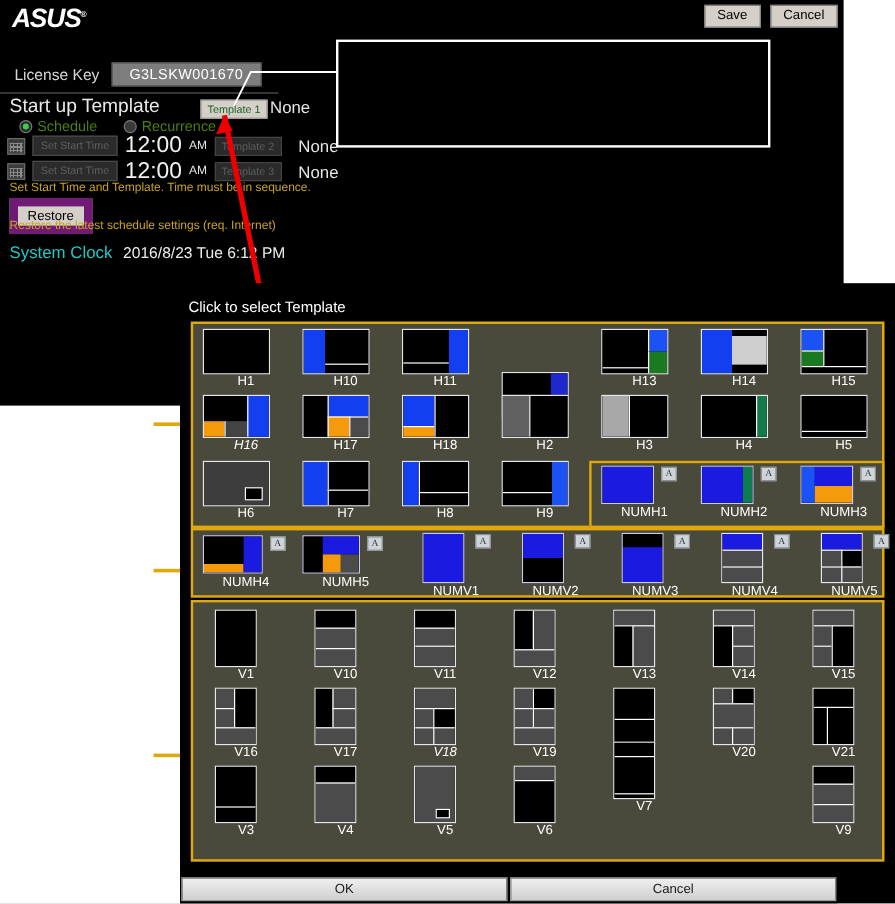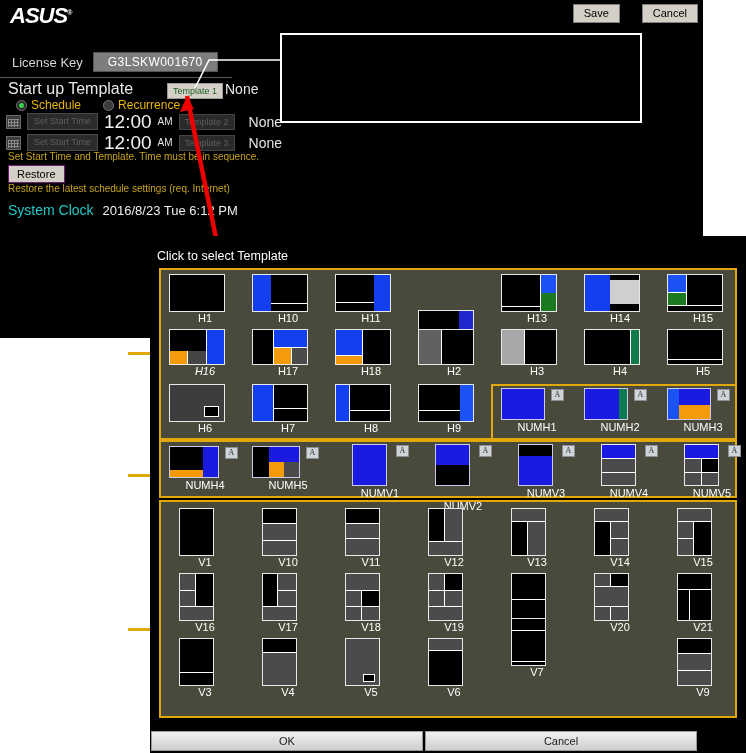--- a/index.html
+++ b/index.html
@@ -21,21 +21,21 @@
     position: absolute; left: 10px; top: 2px; width: 86px; height: 22px;
     color: #ffffff;
     font-family: "Liberation Sans", sans-serif;
     font-weight: bold; font-style: italic;
     font-size: 22px; letter-spacing: -1px;
     line-height: 22px;
   }
   .asus-logo sup { font-size: 7px; vertical-align: super; font-style: normal; }
 
   .titlebar-btns {
-    position: absolute; right: 5px; top: 4px; display: flex; gap: 22px;
+    position: absolute; right: 5px; top: 4px; display: flex; gap: 8px;
   }
   .tb-btn {
     background: #d4d0c8; color: #000; border: 1px solid #808080;
     font-size: 11px; padding: 2px 10px; line-height: 13px;
     font-family: "Liberation Sans", sans-serif;
     cursor: pointer;
   }
 
   .license-row {
     position: absolute; left: 12px; top: 52px;
@@ -59,37 +59,37 @@
   }
   .tmpl-btn {
     position: absolute;
     background: #d4d0c8; color: #1b5e20; border: 1px solid #9a9a9a;
     font-size: 9px; padding: 1px 5px; line-height: 12px; cursor: pointer;
   }
   .tmpl-btn.disabled { background:#2a2a2a; color:#5d5d5d; border-color:#444; }
   .none-lbl { position:absolute; color:#e6e6e6; font-size: 14px; }
 
   .radio-row { position: absolute; left: 16px; top: 98px; display:flex; gap: 22px; align-items:center; }
-  .radio { display:flex; align-items:center; gap:4px; color:#eab308; font-size: 12px; cursor:pointer; }
+  .radio { display:flex; align-items:center; gap:4px; color:#4d7c0f; font-size: 12px; cursor:pointer; }
   .dot { width: 11px; height: 11px; border-radius: 50%; background: #3a3a3a; border:1px solid #777; display:inline-block; position:relative; }
   .dot.on { background:#2b2b2b; }
   .dot.on::after { content:""; position:absolute; left:2px; top:2px; width:5px; height:5px; border-radius:50%; background:#35d04a; }
 
   .time-row { position:absolute; display:flex; align-items:center; gap: 6px; }
   .cal-icon { width: 15px; height: 14px; background:#3b3b3b; border:1px solid #6a6a6a; position:relative; }
   .cal-icon::after{ content:""; position:absolute; left:1px; top:3px; right:1px; bottom:1px;
      background:
        repeating-linear-gradient(to right, #8a8a8a 0 1px, transparent 1px 3px),
        repeating-linear-gradient(to bottom, #8a8a8a 0 1px, transparent 1px 3px);}
   .sst-btn { background:#2b2b2b; color:#5f5f5f; border:1px solid #4a4a4a; font-size:9px; padding:2px 6px; line-height:11px; cursor:pointer;}
   .time-val { color:#f0f0f0; font-size: 19px; line-height:19px; }
   .ampm { color:#e4e4e4; font-size: 10px; }
 
   .warn-text { position:absolute; left:8px; color:#c8a41e; font-size: 10px; }
-  .restore-btn { position:absolute; left:8px; top:165px; background:#d4d0c8; color:#000; border:1px solid #701a75; font-size:11px; padding:2px 8px; cursor:pointer;}
+  .restore-btn { position:absolute; left:8px; top:165px; background:#d4d0c8; color:#000; border:7px solid #701a75; font-size:11px; padding:2px 8px; cursor:pointer;}
   .sysclk { position:absolute; left:8px; top:202px; display:flex; gap:9px; align-items:baseline; }
   .sysclk-label { color:#22c7c7; font-size:14px; }
   .sysclk-val { color:#ededed; font-size:13px; }
 
   
   .preview-box {
     position: absolute; left: 280px; top: 33px; width: 362px; height: 90px;
     background: #000; border: 2px solid #ffffff;
   }
   .leader-diag {
@@ -416,21 +416,21 @@
         </div>
         <div class="abadge" style="left:52px; top:1px;">A</div>
         <div class="cell-label" style="margin-top:1px;">NUMV1</div>
       </div>
       <div class="cell" style="left:272px; top:178px;">
         <div class="thumb" style="width:35px;height:42px;border-color:#c9c9e8;margin-left:8px;">
           <div class="z" style="left:0;top:0;right:0;height:20px;background:#1a1ae0;"></div>
           <div class="z" style="left:0;top:20px;right:0;bottom:0;background:#000;"></div>
         </div>
         <div class="abadge" style="left:52px; top:1px;">A</div>
-        <div class="cell-label" style="margin-top:14px;">NUMV2</div>
+        <div class="cell-label" style="margin-top:1px;">NUMV2</div>
       </div>
       <div class="cell" style="left:355px; top:178px;">
         <div class="thumb" style="width:35px;height:42px;border-color:#c9c9e8;margin-left:8px;">
           <div class="z" style="left:0;top:0;right:0;height:11px;background:#000;"></div>
           <div class="z" style="left:0;top:11px;right:0;bottom:0;background:#1a1ae0;"></div>
         </div>
         <div class="abadge" style="left:52px; top:1px;">A</div>
         <div class="cell-label" style="margin-top:1px;">NUMV3</div>
       </div>
       <div class="cell" style="left:438px; top:178px;">
@@ -522,21 +522,21 @@
       </div>
       <div class="cell" style="left:97px; top:307px;">
         <div class="thumb" style="width:35px;height:48px;margin-left:10px;">
           <div class="z" style="left:0;top:0;width:14px;height:32px;background:#000;"></div>
           <div class="z" style="left:14px;top:0;right:0;height:16px;background:#4b4b4b;border-left:1px solid #fff;"></div>
           <div class="z" style="left:14px;top:16px;right:0;height:16px;background:#4b4b4b;border-left:1px solid #fff;border-top:1px solid #fff;"></div>
           <div class="z" style="left:0;top:32px;right:0;bottom:0;background:#4b4b4b;border-top:1px solid #fff;"></div>
         </div>
         <div class="cell-label">V17</div>
       </div>
-      <div class="cell" style="left:180px; top:307px;">
+      <div class="cell" style="left:180px; top:307px;font-style:italic;">
         <div class="thumb" style="width:35px;height:48px;margin-left:10px;">
           <div class="z" style="left:0;top:0;right:0;height:16px;background:#4b4b4b;"></div>
           <div class="z" style="left:0;top:16px;width:15px;height:16px;background:#4b4b4b;border-top:1px solid #fff;"></div>
           <div class="z" style="left:15px;top:16px;right:0;height:16px;background:#000;border-top:1px solid #fff;border-left:1px solid #fff;"></div>
           <div class="z" style="left:0;top:32px;width:15px;bottom:0;background:#4b4b4b;border-top:1px solid #fff;"></div>
           <div class="z" style="left:15px;top:32px;right:0;bottom:0;background:#4b4b4b;border-top:1px solid #fff;border-left:1px solid #fff;"></div>
         </div>
         <div class="cell-label">V18</div>
       </div>
       <div class="cell" style="left:263px; top:307px;">

